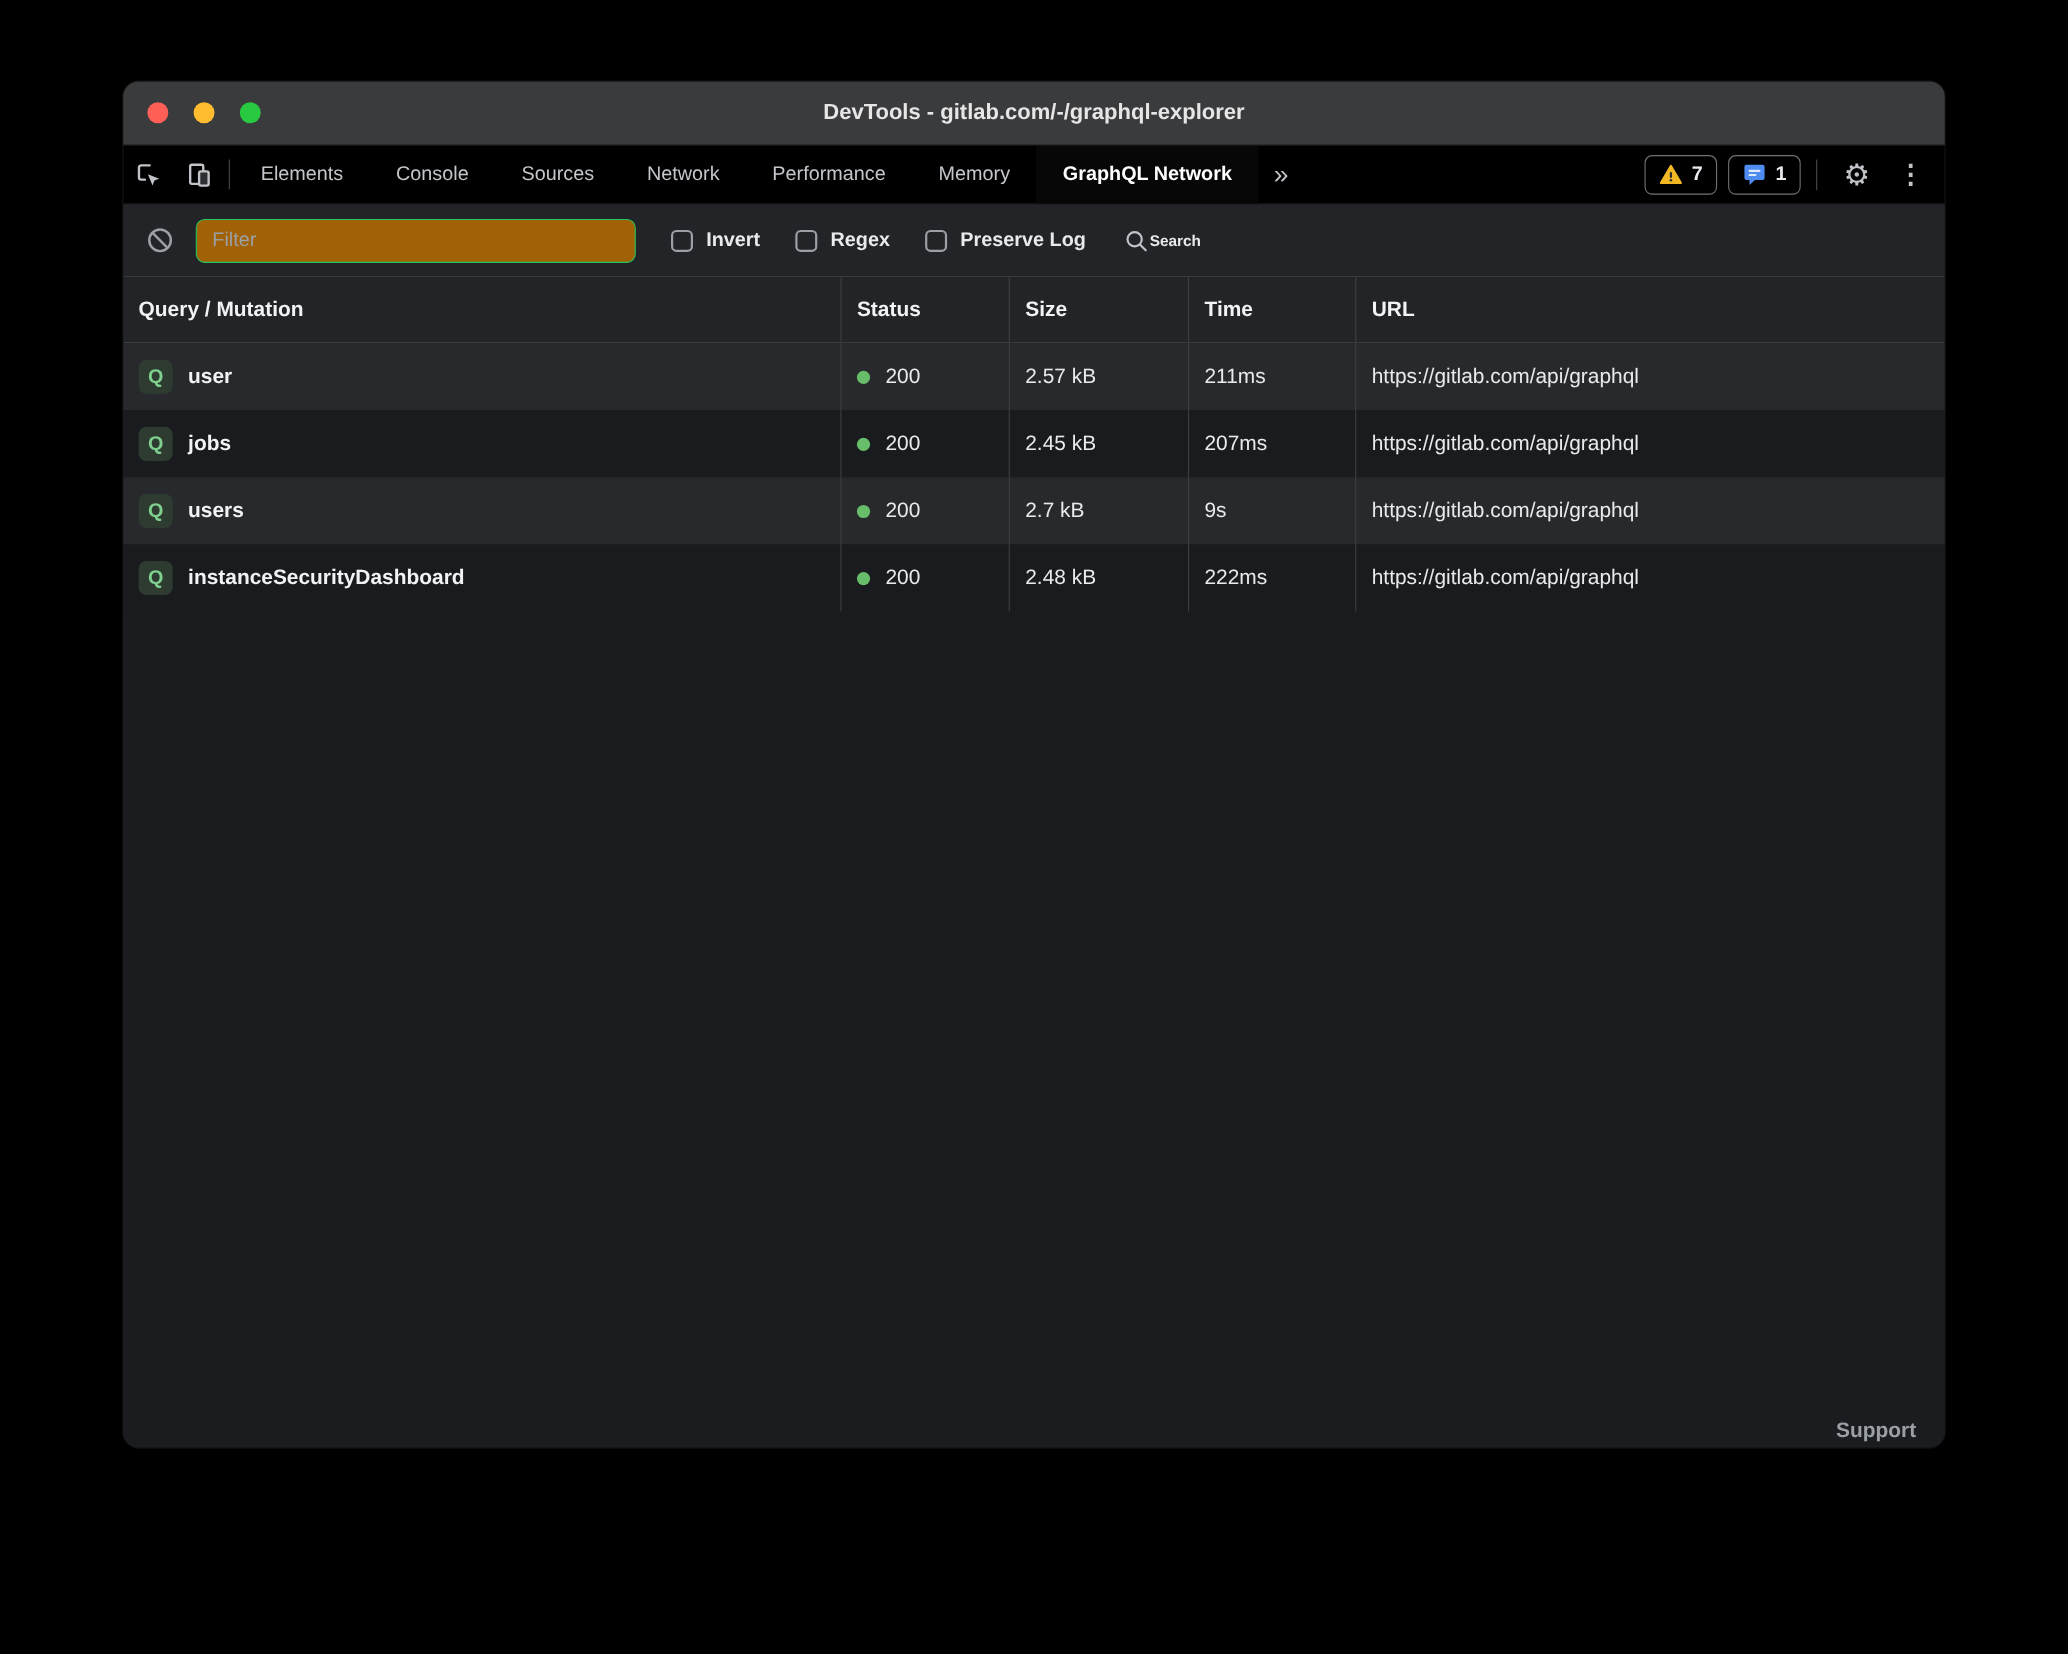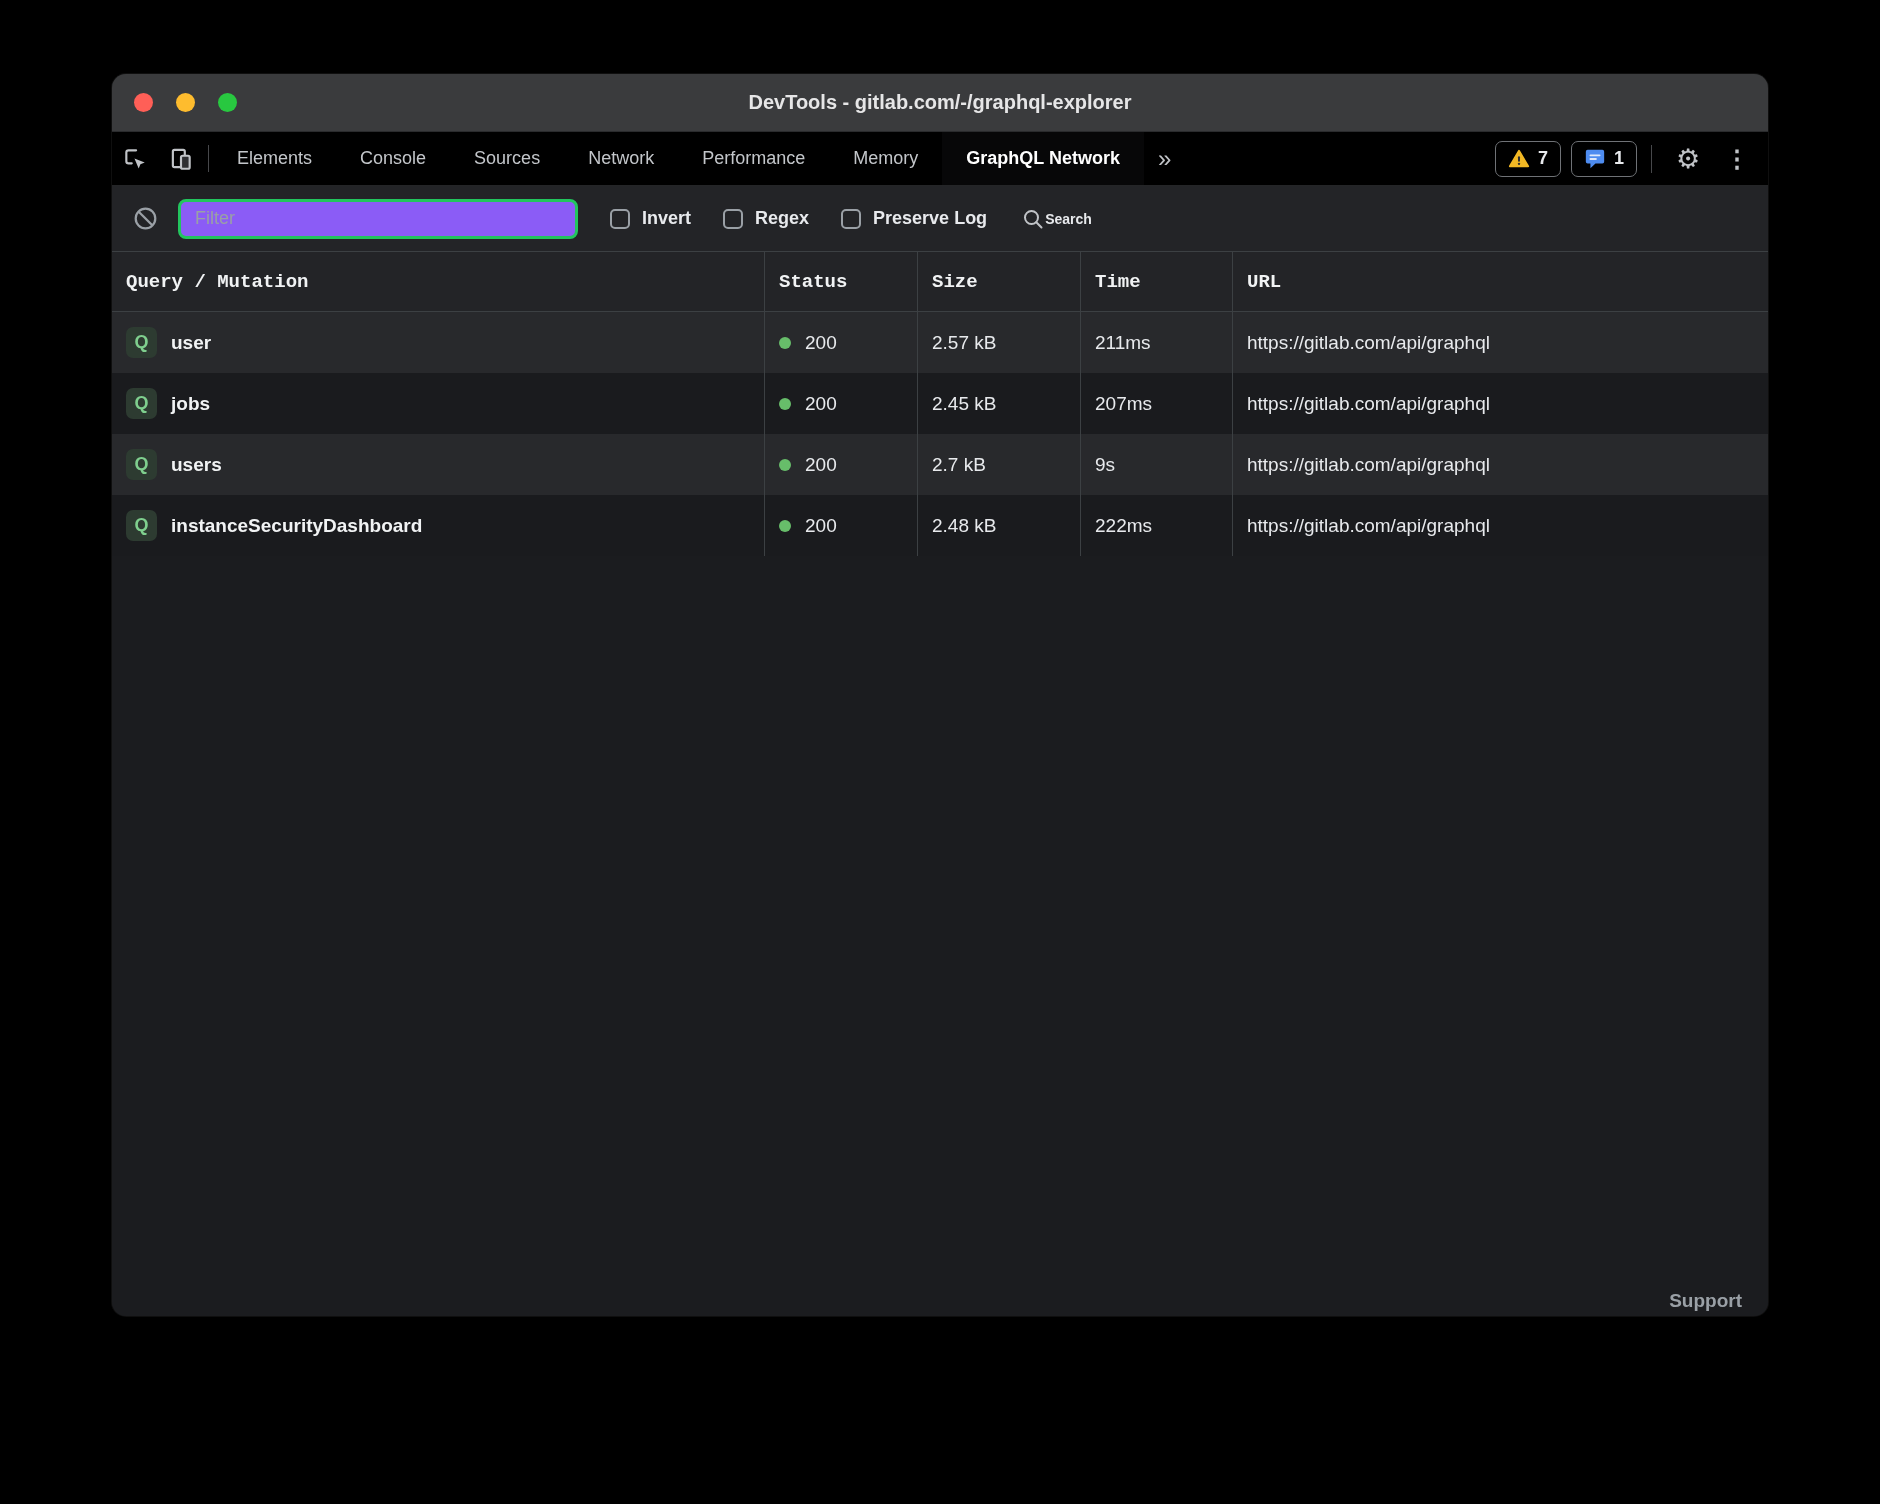--- a/index.html
+++ b/index.html
@@ -54,21 +54,21 @@
   .dotsbtn { font-size:24px; font-weight:700; width:34px; }
 
   
   .toolbar {
     height:66px; flex:0 0 66px; background:#232427;
     display:flex; align-items:center; gap:16px; padding:0 16px;
     border-bottom:1px solid #3c4043;
   }
   .clearbtn { width:34px; }
   .filter {
-    width:400px; height:40px; background:#8b5cf6; border:3px solid #22c55e;
+    width:400px; height:40px; background:#a16207; border:1px solid #22c55e;
     border-radius:8px; color:#e8eaed; font-size:18px; padding:0 14px; outline:none;
     font-family:"Liberation Sans", sans-serif;
   }
   .filter::placeholder { color:#9aa0a6; }
   .check {
     display:flex; align-items:center; gap:12px; margin-left:16px;
     font-size:18px; font-weight:600; color:#e8eaed; cursor:pointer; white-space:nowrap;
   }
   .box {
     width:20px; height:20px; border:2px solid #9aa0a6; border-radius:5px;
@@ -84,21 +84,21 @@
     display:grid; grid-template-columns:652px 153px 163px 152px 1fr;
     align-items:stretch;
   }
   .cell {
     display:flex; align-items:center; gap:14px;
     padding:0 14px; font-size:19px; color:#e8eaed;
     border-left:1px solid #3c4043; overflow:hidden; white-space:nowrap;
   }
   .cell:first-child { border-left:none; }
   .thead { height:60px; flex:0 0 60px; background:#232427; border-bottom:1px solid #3c4043; }
-  .thead .cell { font-weight:700; color:#f1f3f4;font-family:Liberation Mono, monospace; }
+  .thead .cell { font-weight:700; color:#f1f3f4; }
   .trow { height:61px; flex:0 0 61px; cursor:pointer; }
   .trow.odd  { background:#28292c; }
   .trow.even { background:#1a1b1e; }
   .trow:last-of-type { border-bottom:1px solid #2e2f31; }
 
   .qbadge {
     width:31px; height:31px; flex:0 0 31px; border-radius:7px;
     background:#2d3b31; color:#7fcf8e; font-size:18px; font-weight:700;
     display:flex; align-items:center; justify-content:center;
   }

